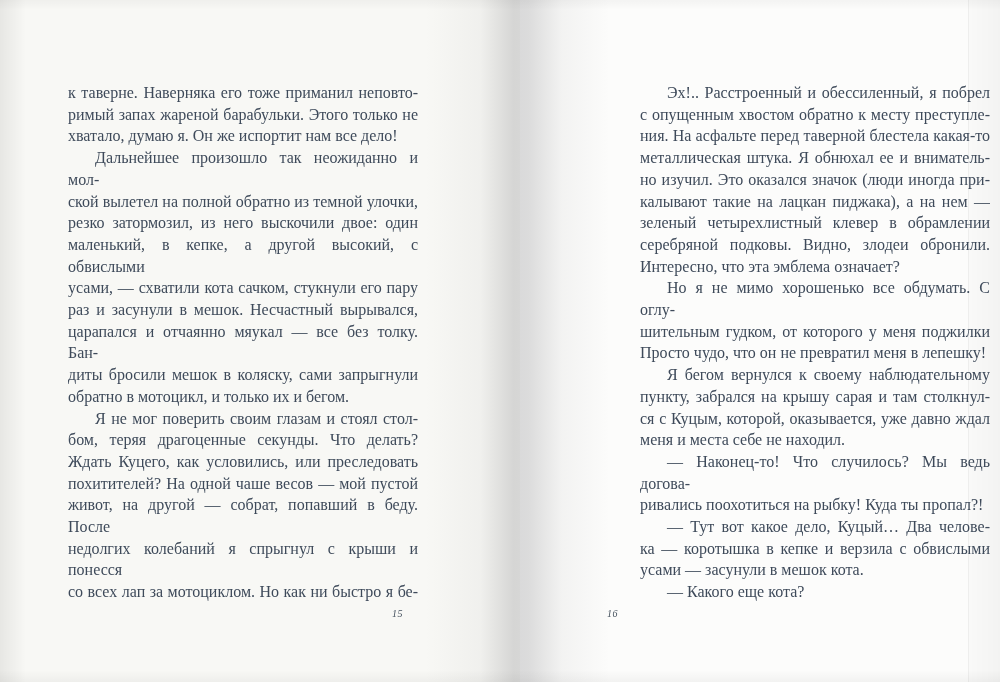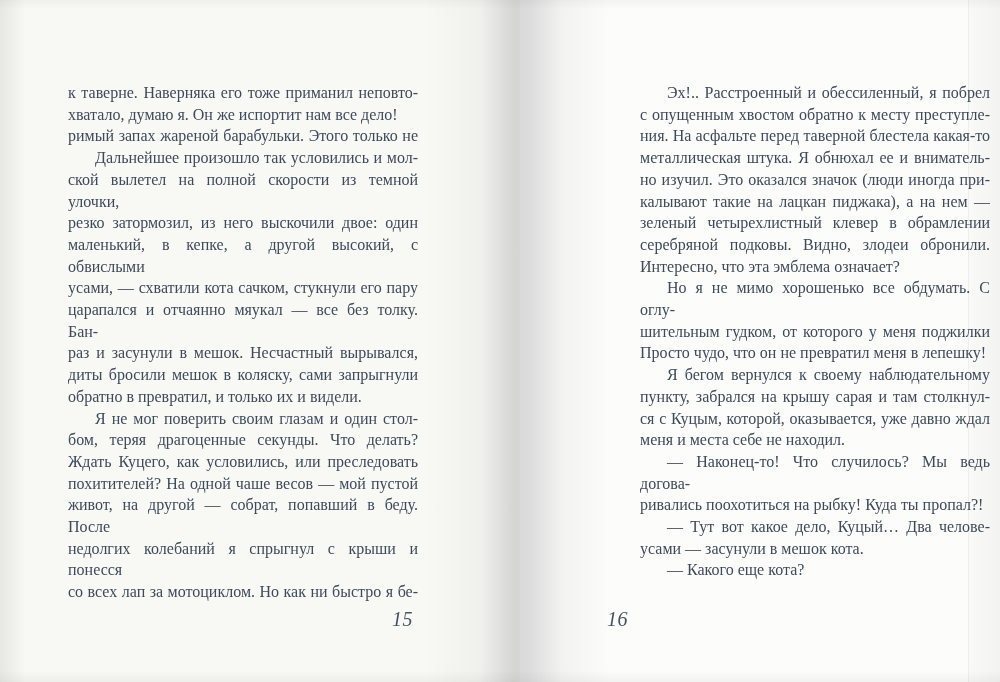--- a/index.html
+++ b/index.html
@@ -83,21 +83,21 @@
     text-align: left;
     text-align-last: left;
   }
   .line.indent {
     text-indent: 27px;
   }
 
   .page-number {
     position: absolute;
     top: 608px;
-    font-size: 20px;
+    font-size: 10px;
     font-style: italic;
     color: #46525f;
     letter-spacing: 0.5px;
   }
   .page-number.pn-left  { left: 392px; }
   .page-number.pn-right { left: 607px; }
 </style>
 </head>
 <body>
 
@@ -107,32 +107,32 @@
   <div class="page right"></div>
 
   <div class="gutter"></div>
   <div class="edge-left"></div>
   <div class="edge-right"></div>
   <div class="edge-top"></div>
   <div class="edge-bottom"></div>
 
   <div class="text-block tb-left">
       <div class="line">к таверне. Наверняка его тоже приманил неповто-</div>
+      <div class="line">римый запах жареной барабульки. Этого только не</div>
       <div class="line last">хватало, думаю я. Он же испортит нам все дело!</div>
-      <div class="line">римый запах жареной барабульки. Этого только не</div>
-      <div class="line indent">Дальнейшее произошло так условились и мол-</div>
-      <div class="line">ской вылетел на полной скорости из темной улочки,</div>
+      <div class="line indent">Дальнейшее произошло так неожиданно и мол-</div>
+      <div class="line">ской вылетел на полной обратно из темной улочки,</div>
       <div class="line">резко затормозил, из него выскочили двое: один</div>
       <div class="line">маленький, в кепке, а другой высокий, с обвислыми</div>
       <div class="line">усами, — схватили кота сачком, стукнули его пару</div>
+      <div class="line">раз и засунули в мешок. Несчастный вырывался,</div>
       <div class="line">царапался и отчаянно мяукал — все без толку. Бан-</div>
-      <div class="line">раз и засунули в мешок. Несчастный вырывался,</div>
       <div class="line">диты бросили мешок в коляску, сами запрыгнули</div>
-      <div class="line last">обратно в превратил, и только их и видели.</div>
-      <div class="line indent">Я не мог поверить своим глазам и один стол-</div>
+      <div class="line last">обратно в мотоцикл, и только их и бегом.</div>
+      <div class="line indent">Я не мог поверить своим глазам и стоял стол-</div>
       <div class="line">бом, теряя драгоценные секунды. Что делать?</div>
       <div class="line">Ждать Куцего, как условились, или преследовать</div>
       <div class="line">похитителей? На одной чаше весов — мой пустой</div>
       <div class="line">живот, на другой — собрат, попавший в беду. После</div>
       <div class="line">недолгих колебаний я спрыгнул с крыши и понесся</div>
       <div class="line">со всех лап за мотоциклом. Но как ни быстро я бе-</div>
     </div>
 
   <div class="text-block tb-right">
       <div class="line indent">Эх!.. Расстроенный и обессиленный, я побрел</div>
@@ -147,20 +147,21 @@
       <div class="line indent">Но я не мимо хорошенько все обдумать. С оглу-</div>
       <div class="line">шительным гудком, от которого у меня поджилки</div>
       <div class="line last">Просто чудо, что он не превратил меня в лепешку!</div>
       <div class="line indent">Я бегом вернулся к своему наблюдательному</div>
       <div class="line">пункту, забрался на крышу сарая и там столкнул-</div>
       <div class="line">ся с Куцым, которой, оказывается, уже давно ждал</div>
       <div class="line last">меня и места себе не находил.</div>
       <div class="line indent">— Наконец-то! Что случилось? Мы ведь догова-</div>
       <div class="line last">ривались поохотиться на рыбку! Куда ты пропал?!</div>
       <div class="line indent">— Тут вот какое дело, Куцый… Два челове-</div>
+      <div class="line">ка — коротышка в кепке и верзила с обвислыми</div>
       <div class="line last">усами — засунули в мешок кота.</div>
       <div class="line last indent">— Какого еще кота?</div>
     </div>
 
   <div class="page-number pn-left">15</div>
 
   <div class="page-number pn-right">16</div>
 
 </div>
 

